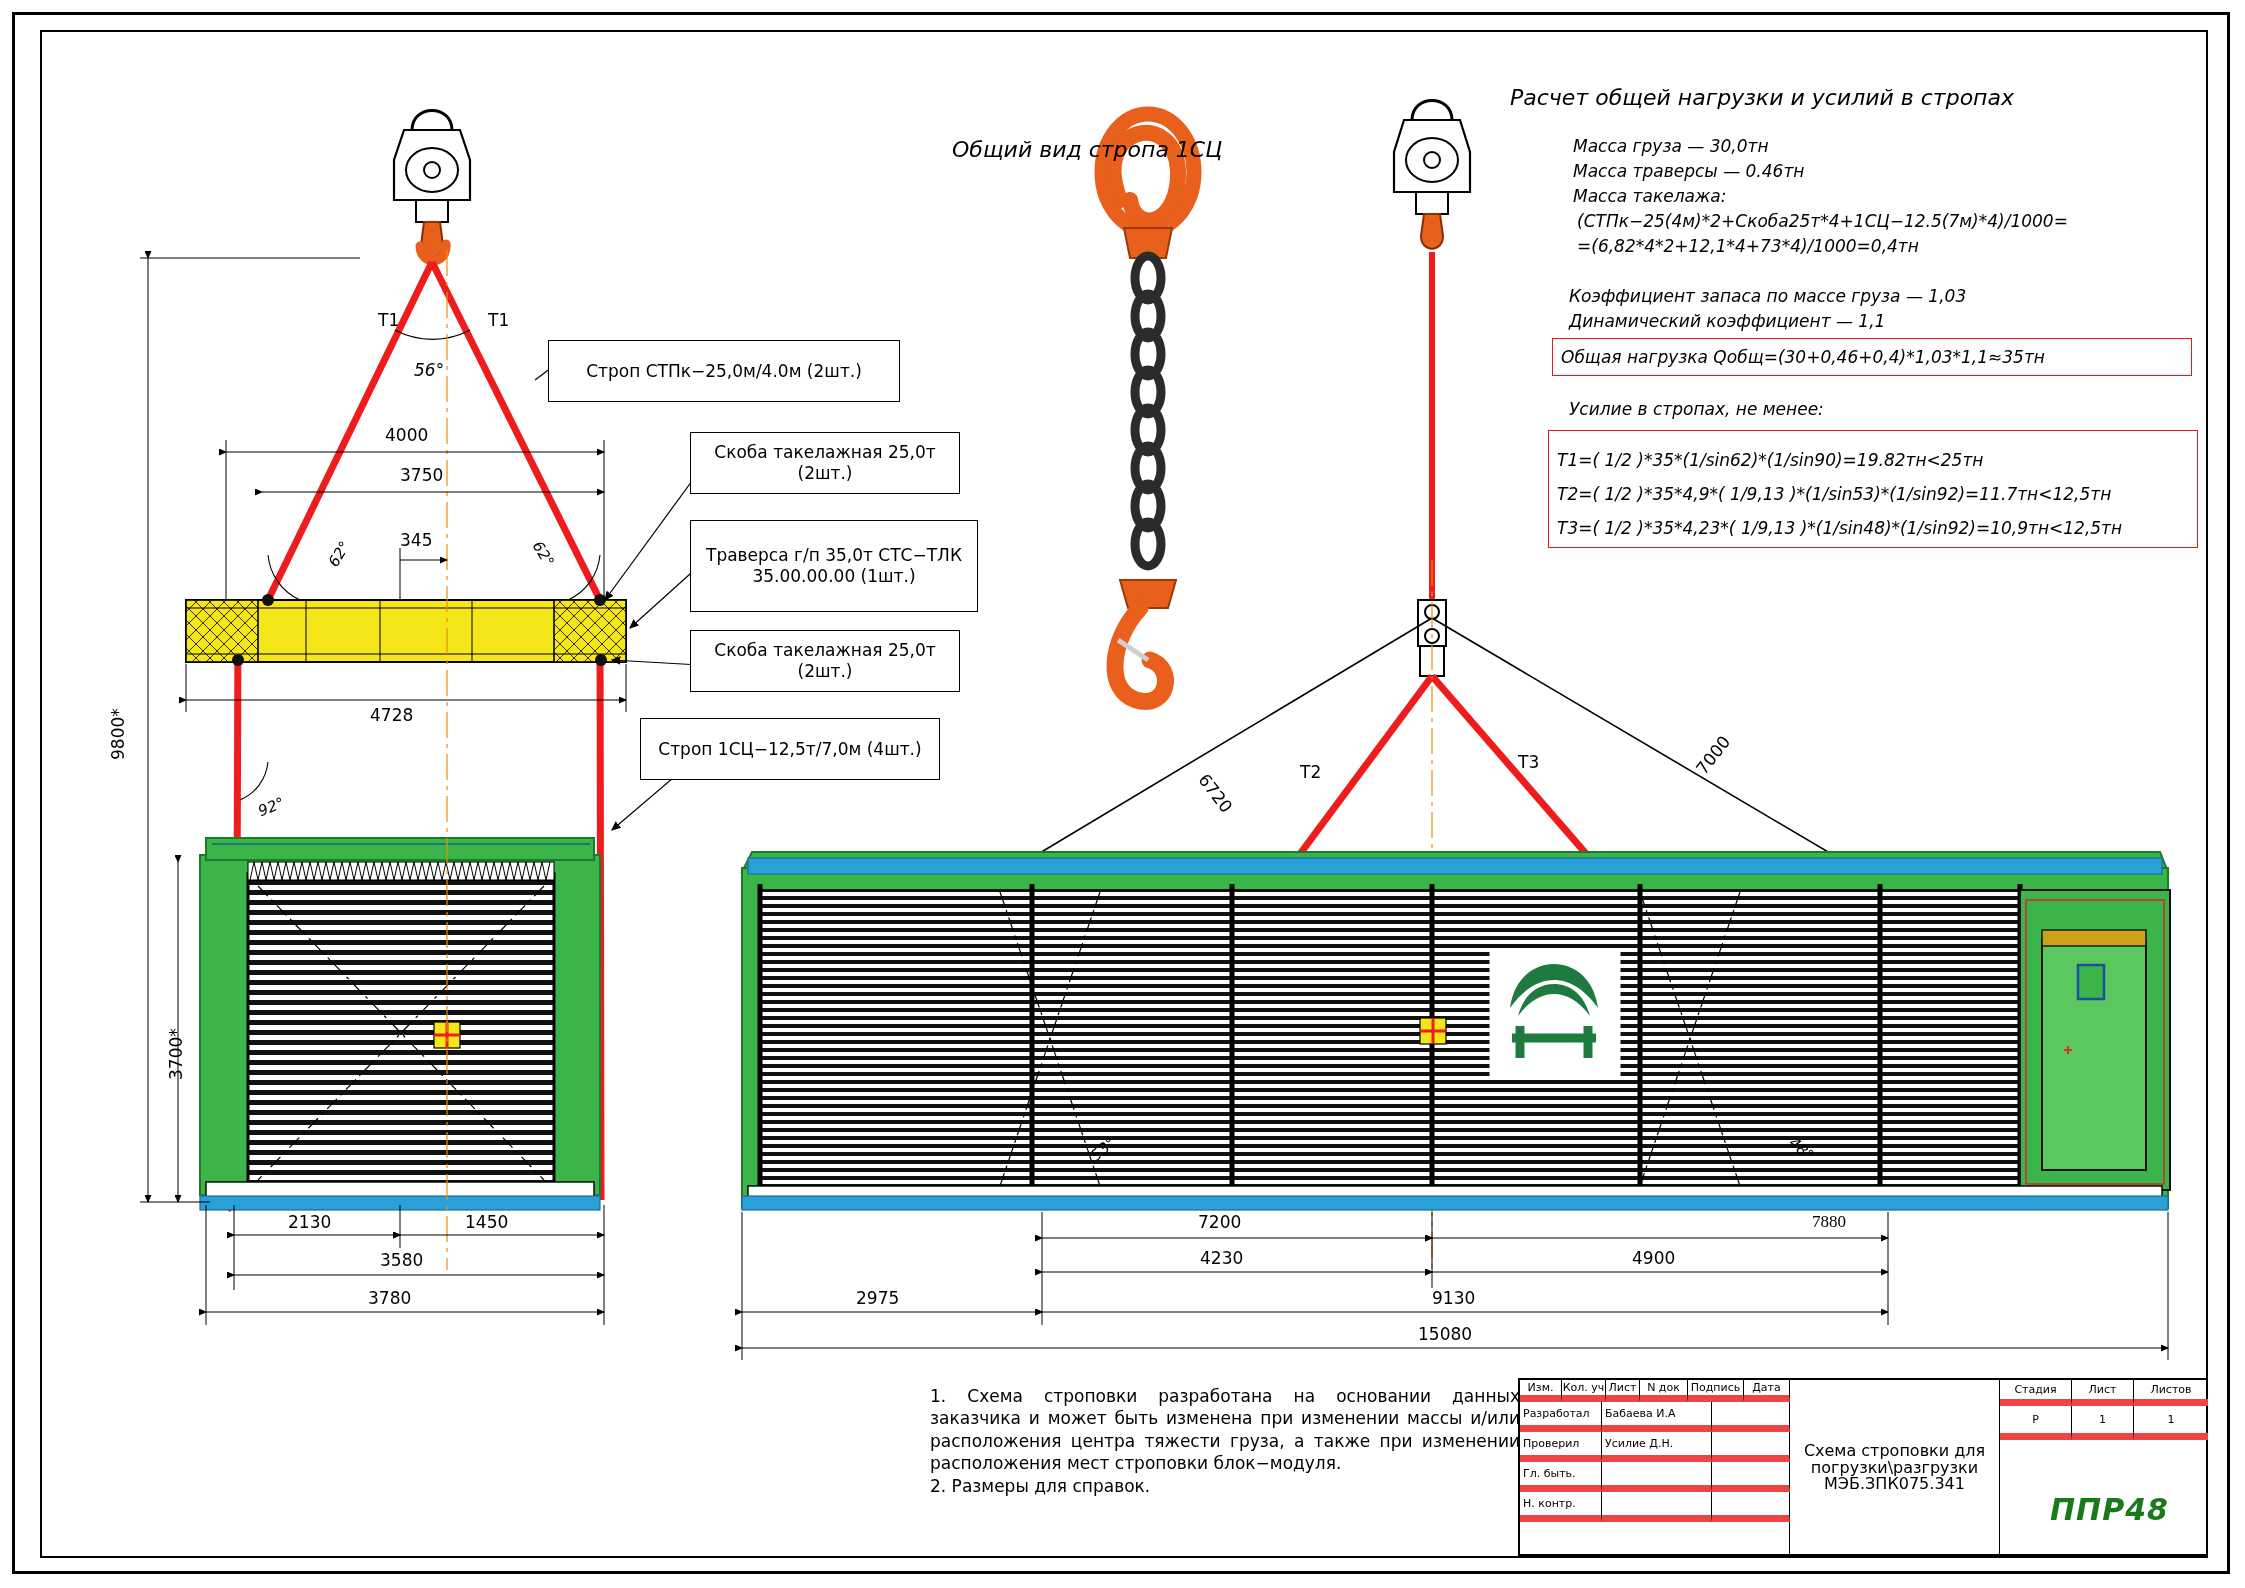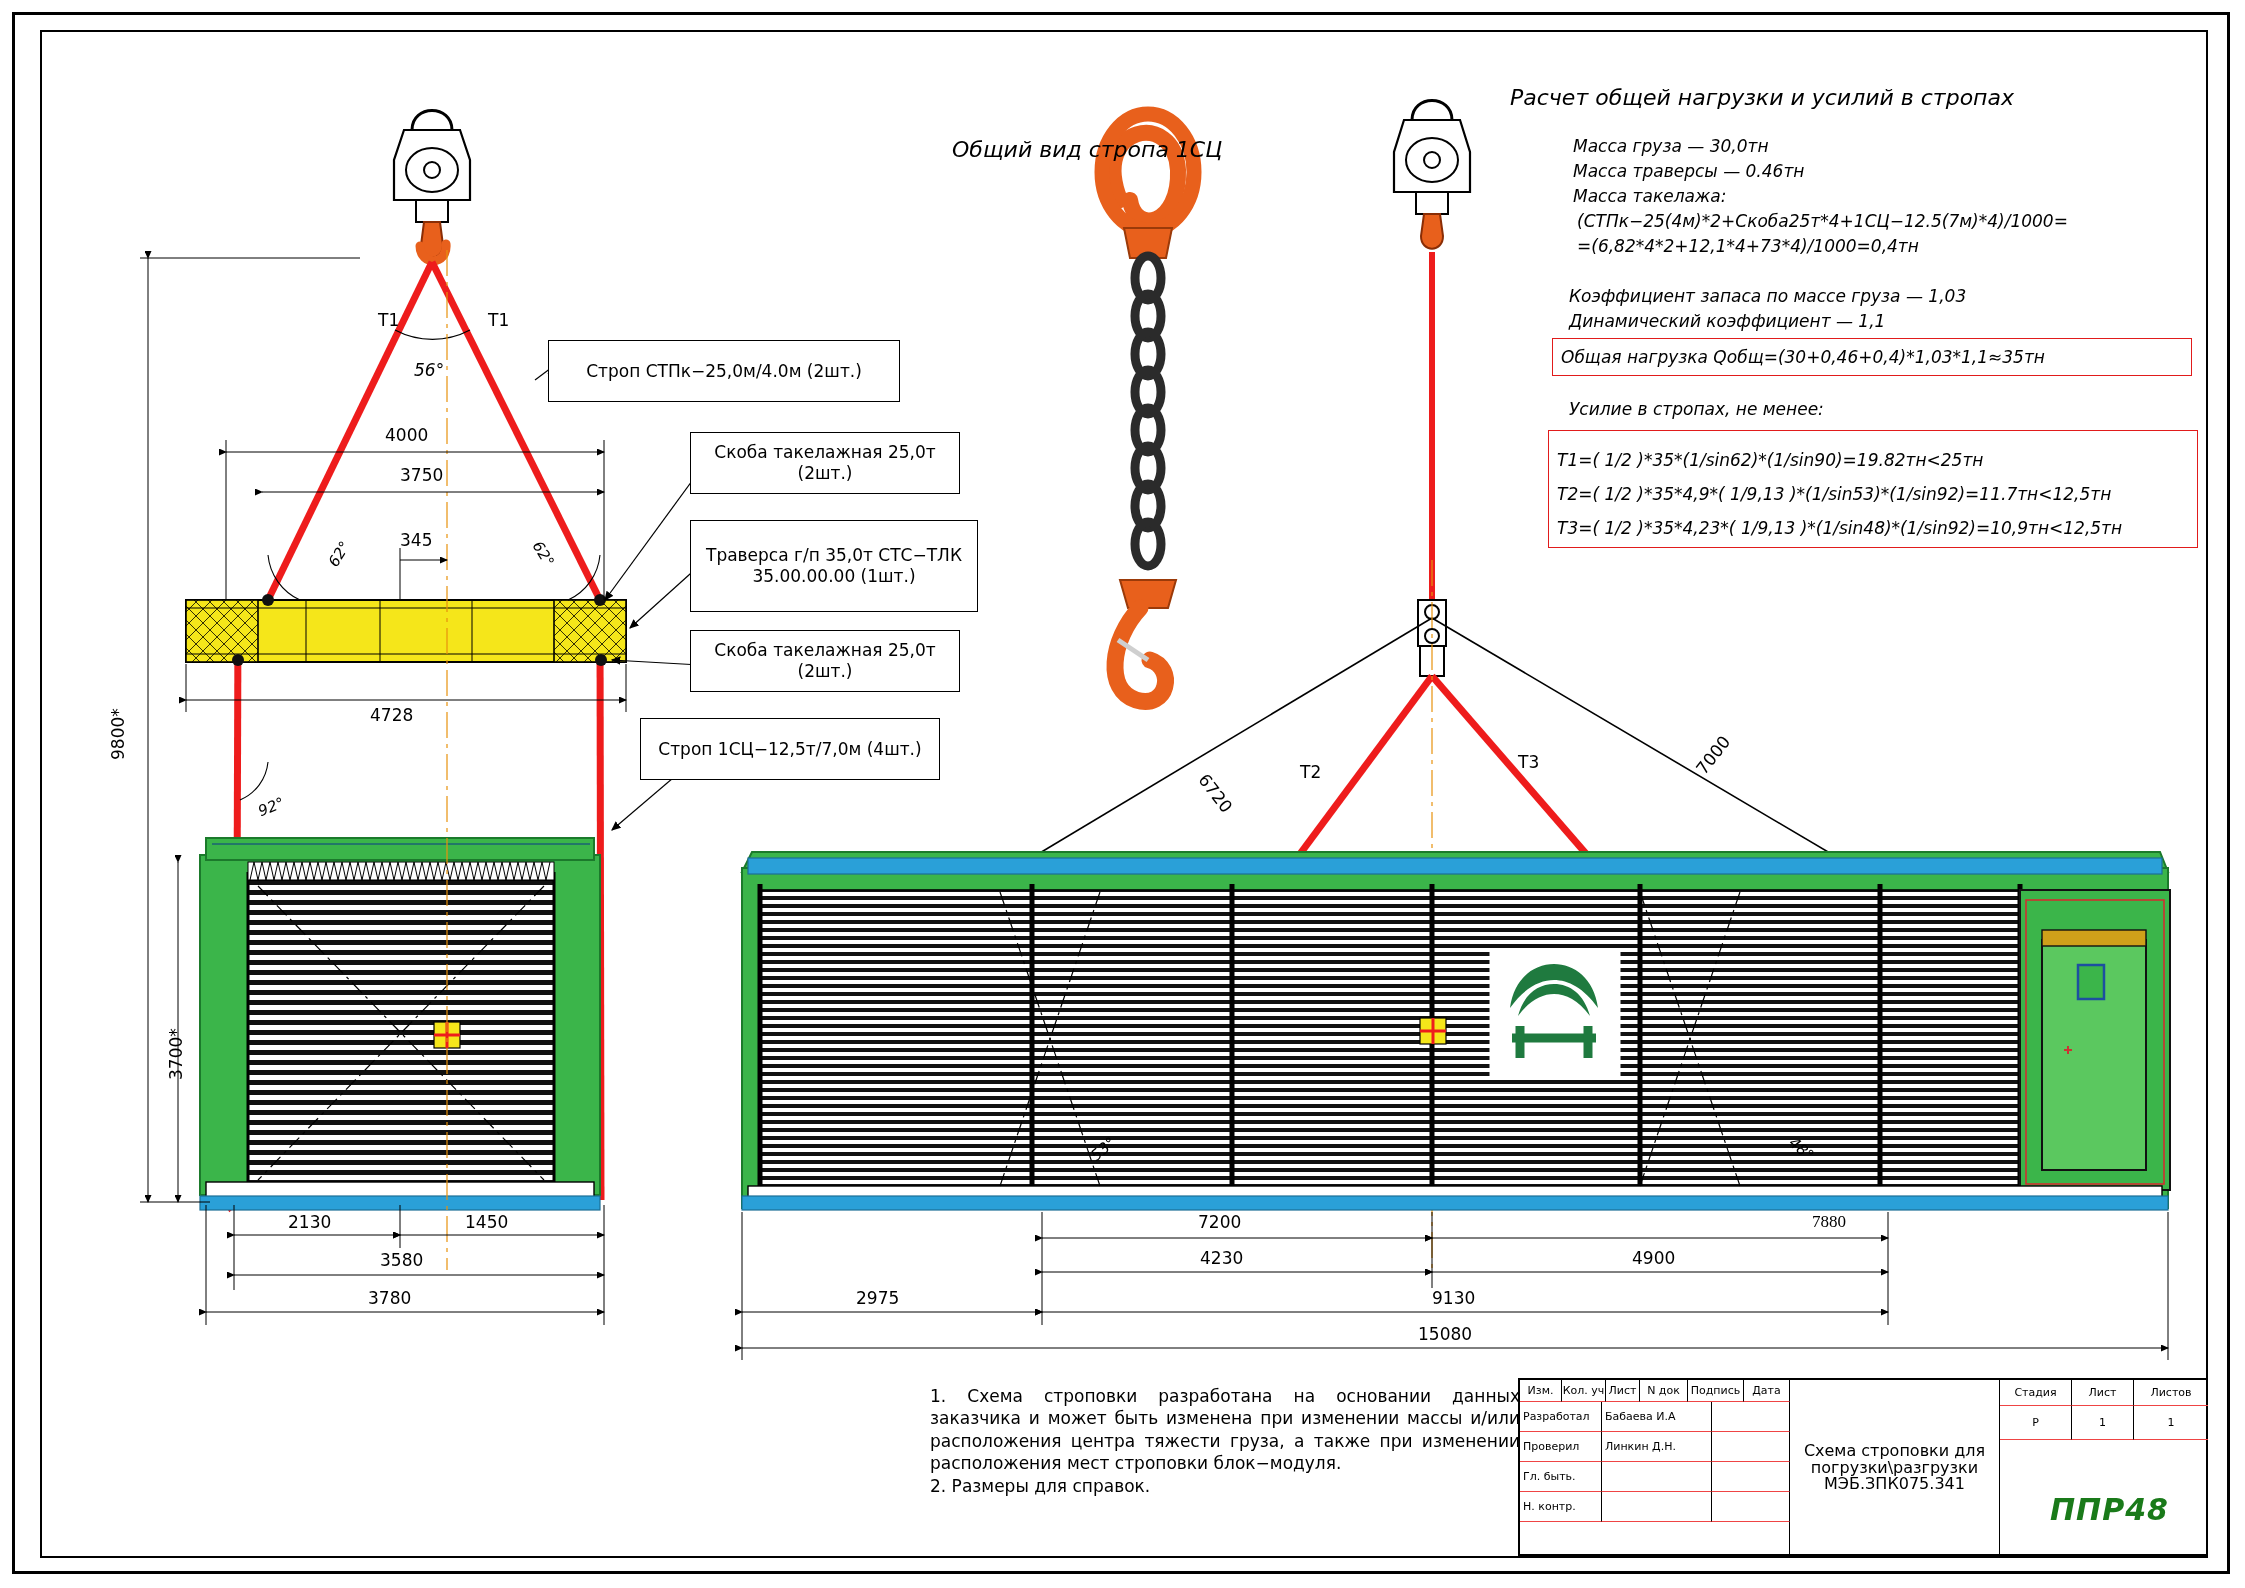--- a/index.html
+++ b/index.html
@@ -10,21 +10,21 @@
   svg.draw{position:absolute;left:0;top:0;width:2245px;height:1588px;overflow:visible;}
   .txt{position:absolute;white-space:pre;font-family:"DejaVu Sans",sans-serif;}
   .ital{font-style:italic;}
   .callout{position:absolute;border:1.5px solid #000;background:#fff;box-sizing:border-box;
            display:flex;align-items:center;justify-content:center;text-align:center;
            font-size:17px;line-height:1.22;padding:3px 5px;font-family:"DejaVu Sans",sans-serif;}
   .redbox{position:absolute;border:1.6px solid #e11b1b;background:#fff;box-sizing:border-box;padding:12px 8px;}
   .dim{font-size:17px;}
   .small{font-size:15px;}
   .titleblock{position:absolute;border:2px solid #000;box-sizing:border-box;}
-  .tb-cell{position:absolute;box-sizing:border-box;border-right:1px solid #000;border-bottom:1px solid #ef4444;
+  .tb-cell{position:absolute;box-sizing:border-box;border-right:1px solid #000;border-bottom:7px solid #ef4444;
            font-size:11px;display:flex;align-items:center;justify-content:center;text-align:center;line-height:1.05;}
   .ppr{position:absolute;font-size:30px;font-weight:bold;color:#1a7a1a;font-style:italic;letter-spacing:1px;}
   .notes{position:absolute;font-size:17px;line-height:1.32;text-align:justify;}
   .hdr{position:absolute;font-size:22px;font-style:italic;}
   .calc{position:absolute;font-size:17px;line-height:1.36;font-style:italic;margin-left:11px;}
 </style>
 </head>
 <body>
 
 <div class="sheet">
@@ -383,21 +383,21 @@
     <div class="tb-cell" style="left:86px;top:0;width:34px;height:22px;">Лист</div>
     <div class="tb-cell" style="left:120px;top:0;width:48px;height:22px;">N док</div>
     <div class="tb-cell" style="left:168px;top:0;width:56px;height:22px;">Подпись</div>
     <div class="tb-cell" style="left:224px;top:0;width:46px;height:22px;">Дата</div>
 
     <div class="tb-cell" style="left:0;top:22px;width:82px;height:30px;justify-content:flex-start;padding-left:3px;">Разработал</div>
     <div class="tb-cell" style="left:82px;top:22px;width:110px;height:30px;justify-content:flex-start;padding-left:3px;">Бабаева И.А</div>
     <div class="tb-cell" style="left:192px;top:22px;width:78px;height:30px;"></div>
 
     <div class="tb-cell" style="left:0;top:52px;width:82px;height:30px;justify-content:flex-start;padding-left:3px;">Проверил</div>
-    <div class="tb-cell" style="left:82px;top:52px;width:110px;height:30px;justify-content:flex-start;padding-left:3px;">Линкин Д.Н.</div>
+    <div class="tb-cell" style="left:82px;top:52px;width:110px;height:30px;justify-content:flex-start;padding-left:3px;">Усилие Д.Н.</div>
     <div class="tb-cell" style="left:192px;top:52px;width:78px;height:30px;"></div>
 
     <div class="tb-cell" style="left:0;top:82px;width:82px;height:30px;justify-content:flex-start;padding-left:3px;">Гл. быть.</div>
     <div class="tb-cell" style="left:82px;top:82px;width:110px;height:30px;"></div>
     <div class="tb-cell" style="left:192px;top:82px;width:78px;height:30px;"></div>
 
     <div class="tb-cell" style="left:0;top:112px;width:82px;height:30px;justify-content:flex-start;padding-left:3px;">Н. контр.</div>
     <div class="tb-cell" style="left:82px;top:112px;width:110px;height:30px;"></div>
     <div class="tb-cell" style="left:192px;top:112px;width:78px;height:30px;"></div>
 

